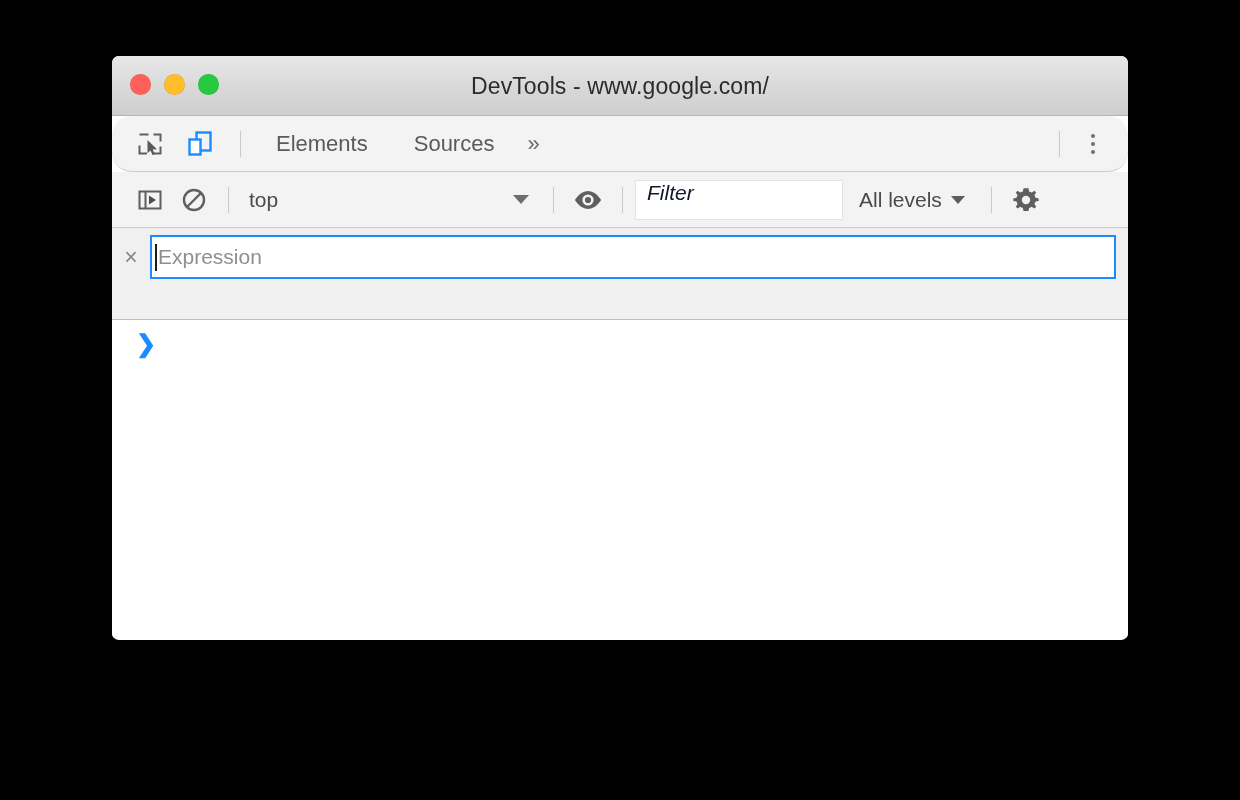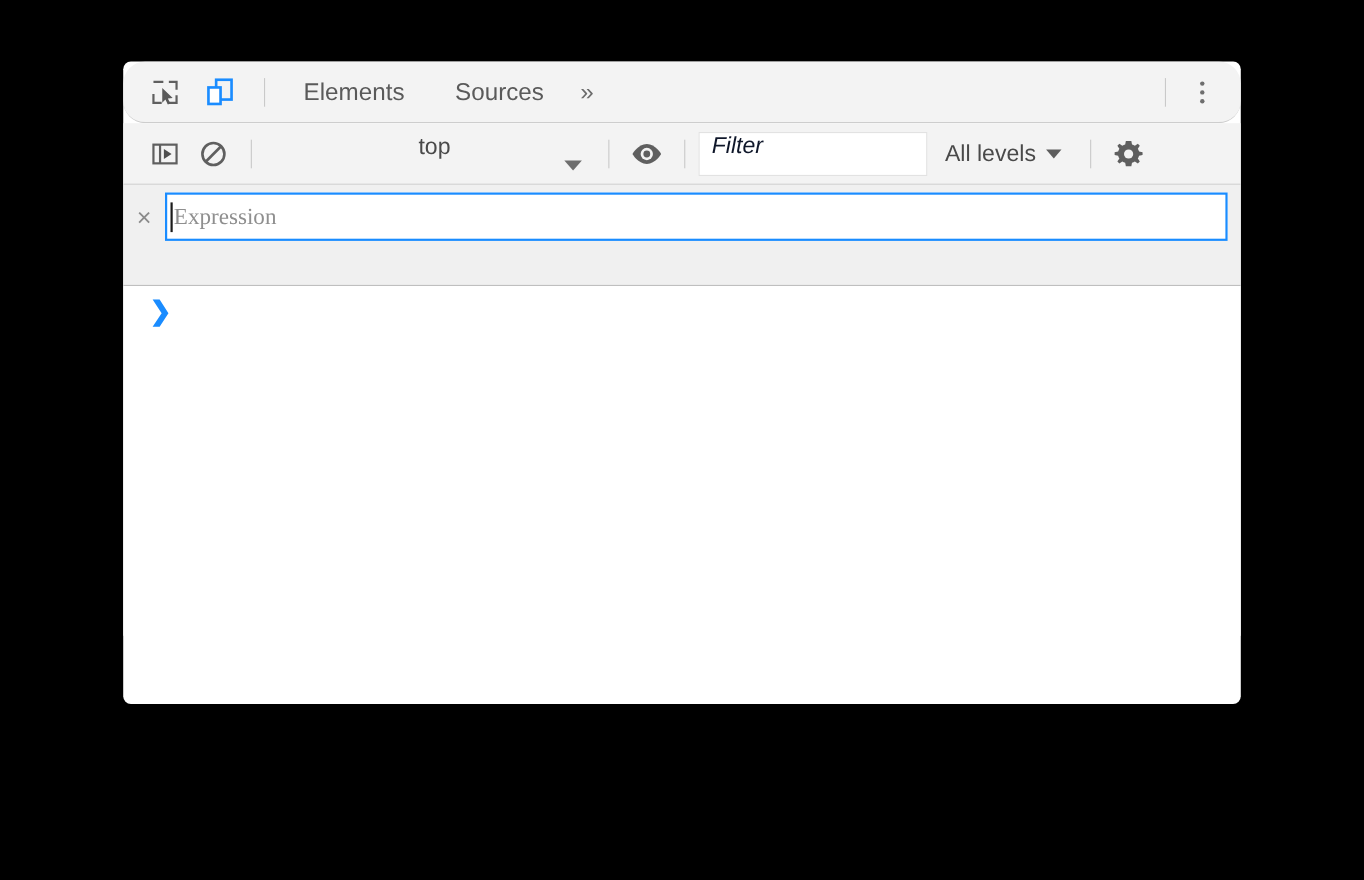--- a/index.html
+++ b/index.html
@@ -159,21 +159,20 @@
     padding-left: 16px;
   }
   .ctx-select {
     display: flex;
     align-items: center;
     width: 300px;
     height: 36px;
     padding-left: 8px;
     box-sizing: border-box;
     cursor: default;
-    flex-direction: column;
   }
   .ctx-label { font-size: 21px; color: #4a4a4a; }
   .caret {
     margin-left: auto;
     margin-right: 12px;
     width: 0; height: 0;
     border-left: 8px solid transparent;
     border-right: 8px solid transparent;
     border-top: 9px solid #6e6e6e;
   }
@@ -243,21 +242,21 @@
     align-items: center;
     padding-left: 3px;
   }
   .caret-bar {
     width: 2px;
     height: 27px;
     background: #1c1c1c;
     margin-right: 1px;
   }
   .expr-placeholder {
-    font-family: Liberation Serif, serif;
+    font-family: Liberation Sans, sans-serif;
     font-size: 21px;
     color: #8f8f8f;
   }
 
   
   .console-body {
     position: relative;
     background: #ffffff;
     height: 318px;
   }
@@ -273,20 +272,28 @@
     line-height: 1;
     font-family: "Liberation Sans", sans-serif;
   }
 </style>
 </head>
 <body>
 
 <div id="root">
   <div class="window">
 
+    <div class="titlebar">
+      <div class="traffic">
+        <span class="light red"></span>
+        <span class="light yellow"></span>
+        <span class="light green"></span>
+      </div>
+      <div class="window-title">DevTools - www.google.com/</div>
+    </div>
 
     <div class="tabbar">
       <div class="tb-left">
         <div class="tool-icon">
           <svg width="28" height="28" viewBox="0 0 28 28">
             <path d="M3.5 4.5 h9 M17.5 4.5 h7 v7 M24.5 16.5 v7 h-8 M11 23.5 H3.5 v-8" fill="none" stroke="#5f5f5f" stroke-width="2"></path>
             <path d="M11.5 10 L21 19.2 L16.6 19.6 L18.9 24 L16.6 25 L14.4 20.5 L11.5 23.3 Z" fill="#5a5a5a"></path>
           </svg>
         </div>
         <div class="tool-icon">

